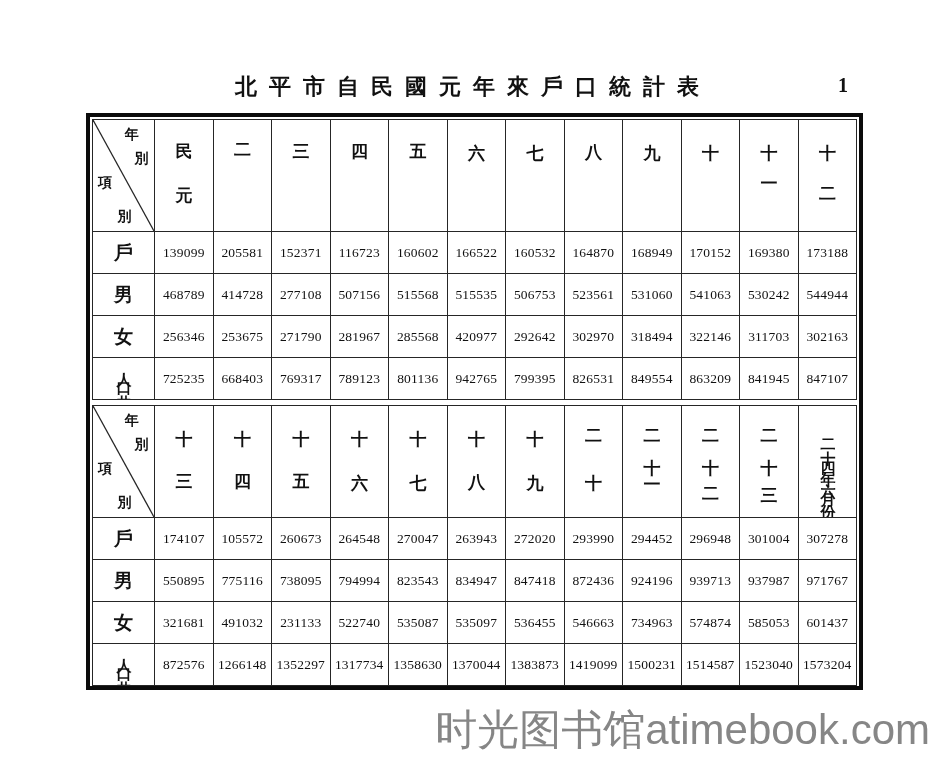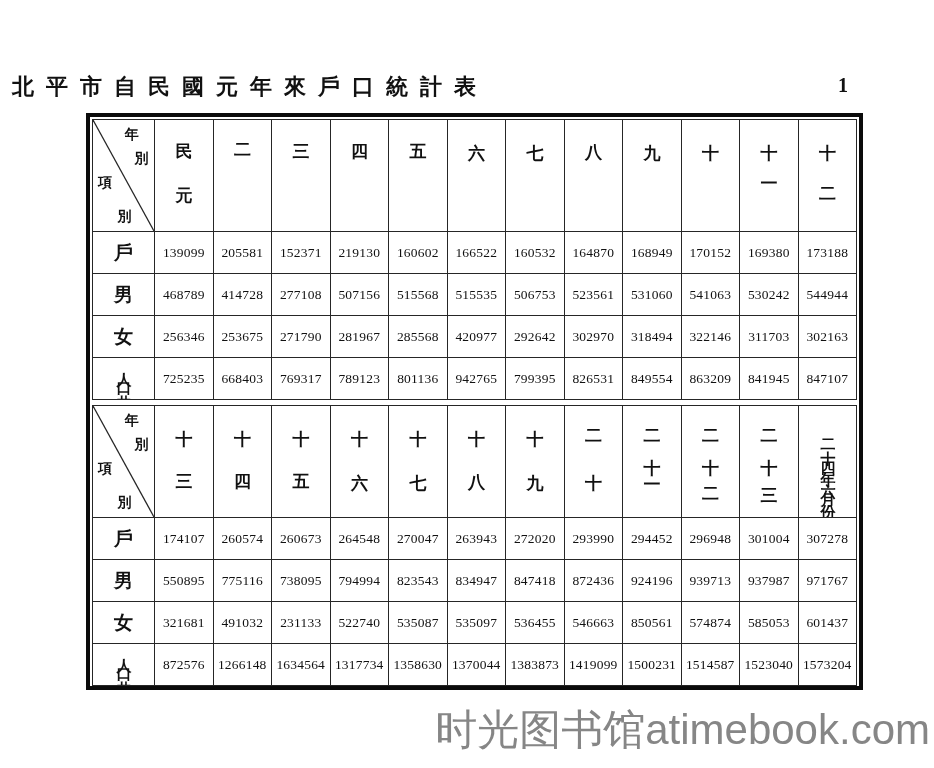--- a/index.html
+++ b/index.html
@@ -3,21 +3,21 @@
 <meta charset="utf-8">
 <style>
   * { box-sizing: border-box; margin: 0; padding: 0; }
   body { background: #e8e8e8; font-family: "Liberation Serif", "DejaVu Serif", serif; }
   .page {
     position: relative; width: 934px; height: 768px;
     background: #ffffff; overflow: hidden; color: #111;
   }
   .title {
     position: absolute; top: 72px; left: 0; width: 100%;
-    font-size: 22px; font-weight: bold;
+    text-align: center; font-size: 22px; font-weight: bold;
     letter-spacing: 12px; padding-left: 12px; white-space: nowrap;
   }
   .page-number {
     position: absolute; left: 838px; top: 74px;
     font-size: 20px; font-weight: bold;
   }
   .table-frame {
     position: absolute; left: 86px; top: 113px; width: 777px; height: 577px;
     border: 4px solid #0b0b0b; padding: 2px; background: #fff;
   }
@@ -101,21 +101,21 @@
             <th><div class="vtext">十一年</div></th>
             <th><div class="vtext">十二年</div></th>
           </tr>
       <tr class="data-row">
             <th>
               <div class="label-single">戶</div>
             </th>
             <td class="num">139099</td>
             <td class="num">205581</td>
             <td class="num">152371</td>
-            <td class="num">219130</td>
+            <td class="num">116723</td>
             <td class="num">160602</td>
             <td class="num">166522</td>
             <td class="num">160532</td>
             <td class="num">164870</td>
             <td class="num">168949</td>
             <td class="num">170152</td>
             <td class="num">169380</td>
             <td class="num">173188</td>
           </tr>
           <tr class="data-row">
@@ -196,21 +196,21 @@
             <th><div class="vtext">二十一年</div></th>
             <th><div class="vtext">二十二年</div></th>
             <th><div class="vtext">二十三年</div></th>
             <th><div class="vtext wrap2">二十四年六月份</div></th>
           </tr>
       <tr class="data-row">
             <th>
               <div class="label-single">戶</div>
             </th>
             <td class="num">174107</td>
-            <td class="num">260574</td>
+            <td class="num">105572</td>
             <td class="num">260673</td>
             <td class="num">264548</td>
             <td class="num">270047</td>
             <td class="num">263943</td>
             <td class="num">272020</td>
             <td class="num">293990</td>
             <td class="num">294452</td>
             <td class="num">296948</td>
             <td class="num">301004</td>
             <td class="num">307278</td>
@@ -237,30 +237,30 @@
               <div class="label-single">女</div>
             </th>
             <td class="num">321681</td>
             <td class="num">491032</td>
             <td class="num">231133</td>
             <td class="num">522740</td>
             <td class="num">535087</td>
             <td class="num">535097</td>
             <td class="num">536455</td>
             <td class="num">546663</td>
-            <td class="num">850561</td>
+            <td class="num">734963</td>
             <td class="num">574874</td>
             <td class="num">585053</td>
             <td class="num">601437</td>
           </tr>
           <tr class="data-row">
             <th><div class="label-multi">人口共計</div></th>
             <td class="num">872576</td>
             <td class="num">1266148</td>
-            <td class="num">1634564</td>
+            <td class="num">1352297</td>
             <td class="num">1317734</td>
             <td class="num">1358630</td>
             <td class="num">1370044</td>
             <td class="num">1383873</td>
             <td class="num">1419099</td>
             <td class="num">1500231</td>
             <td class="num">1514587</td>
             <td class="num">1523040</td>
             <td class="num">1573204</td>
           </tr>

